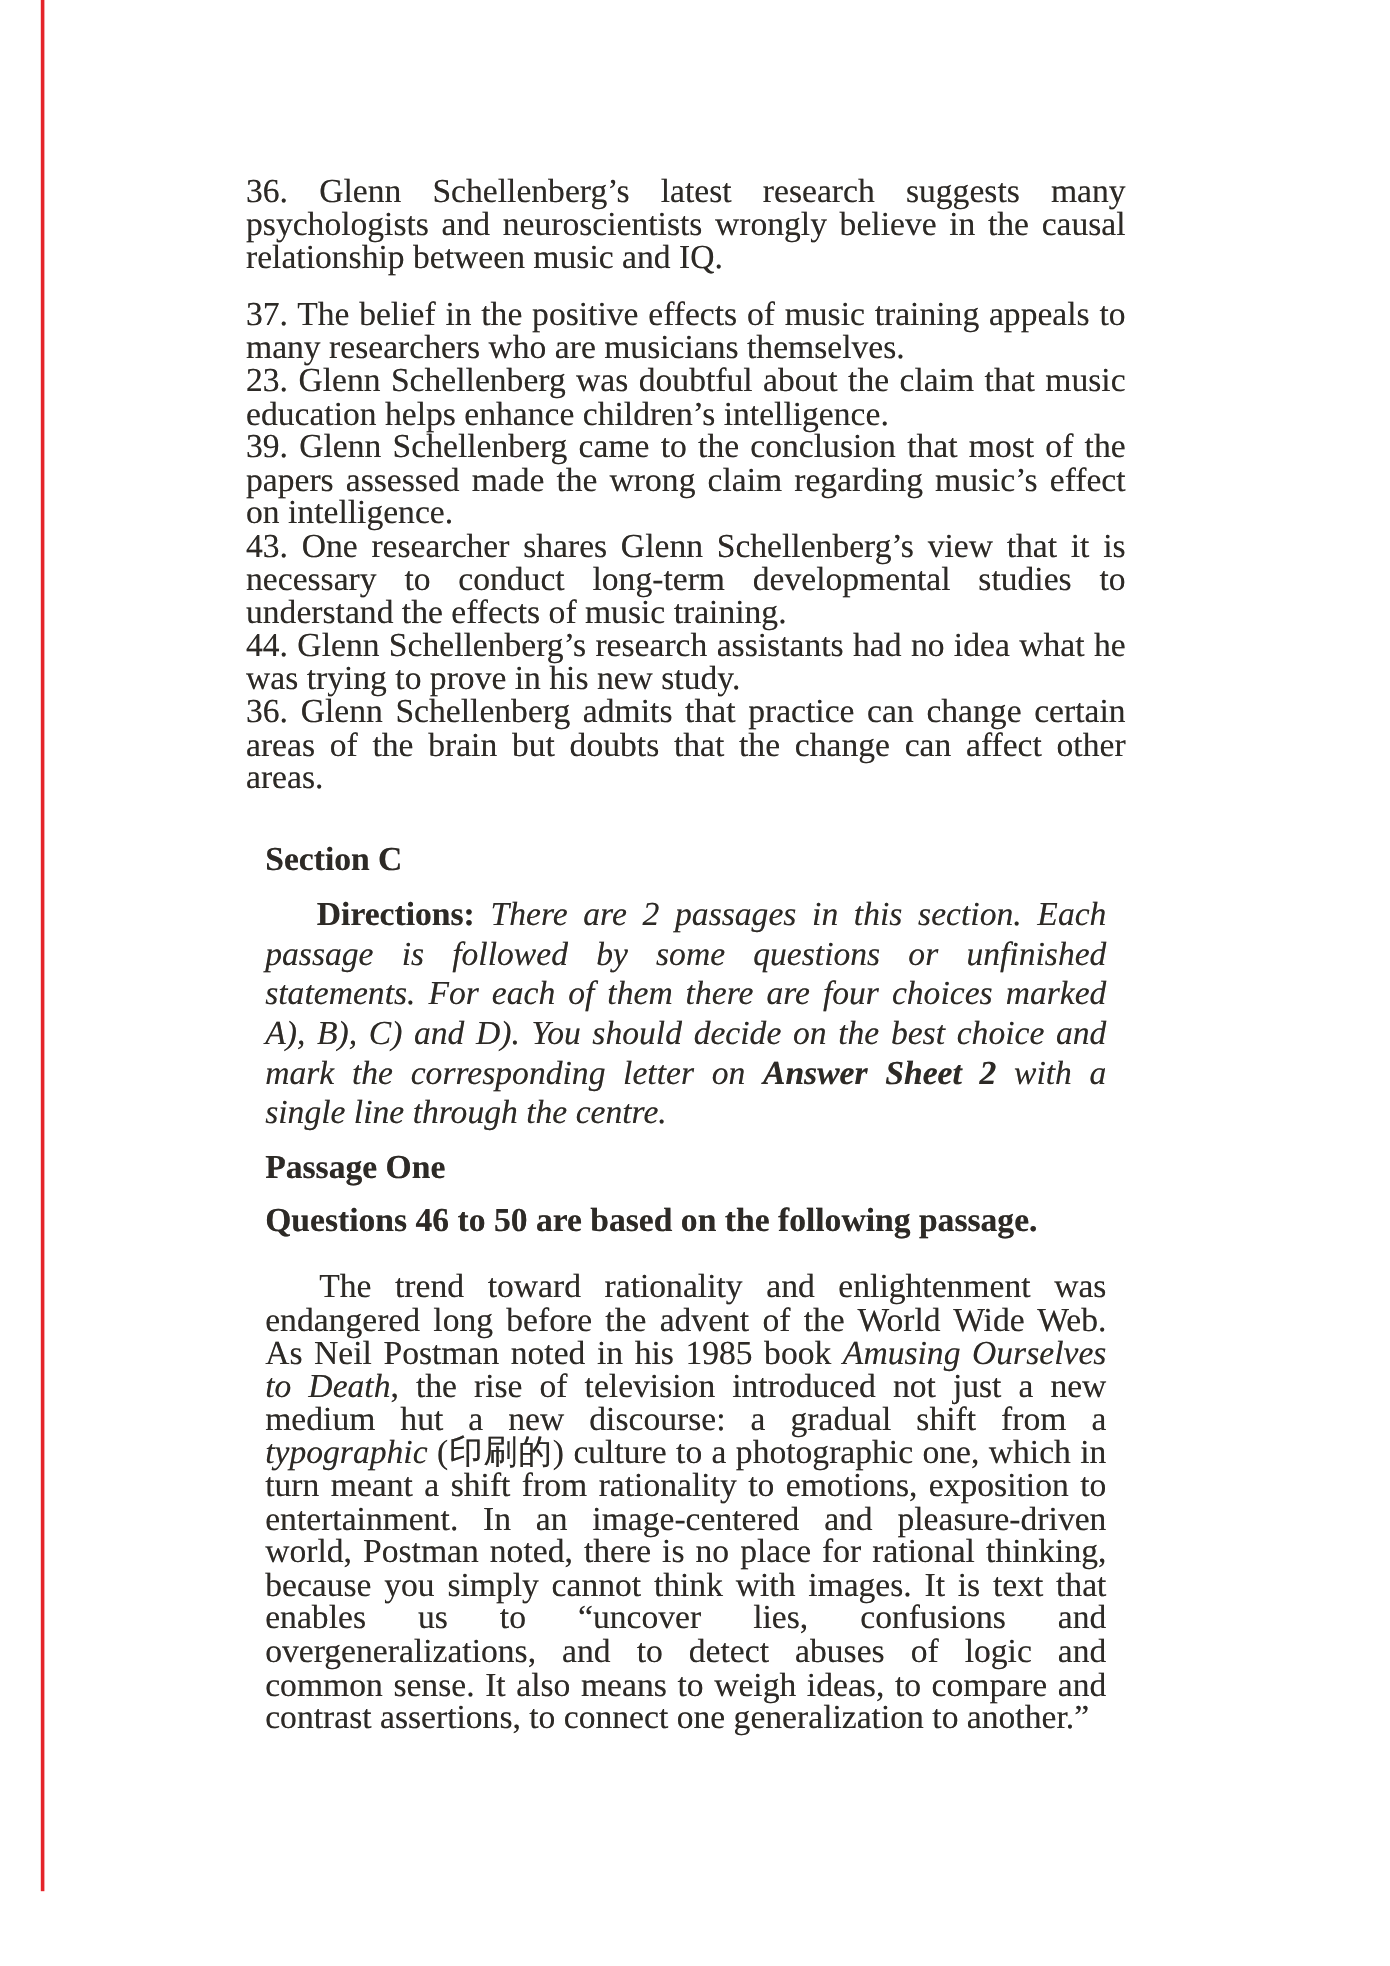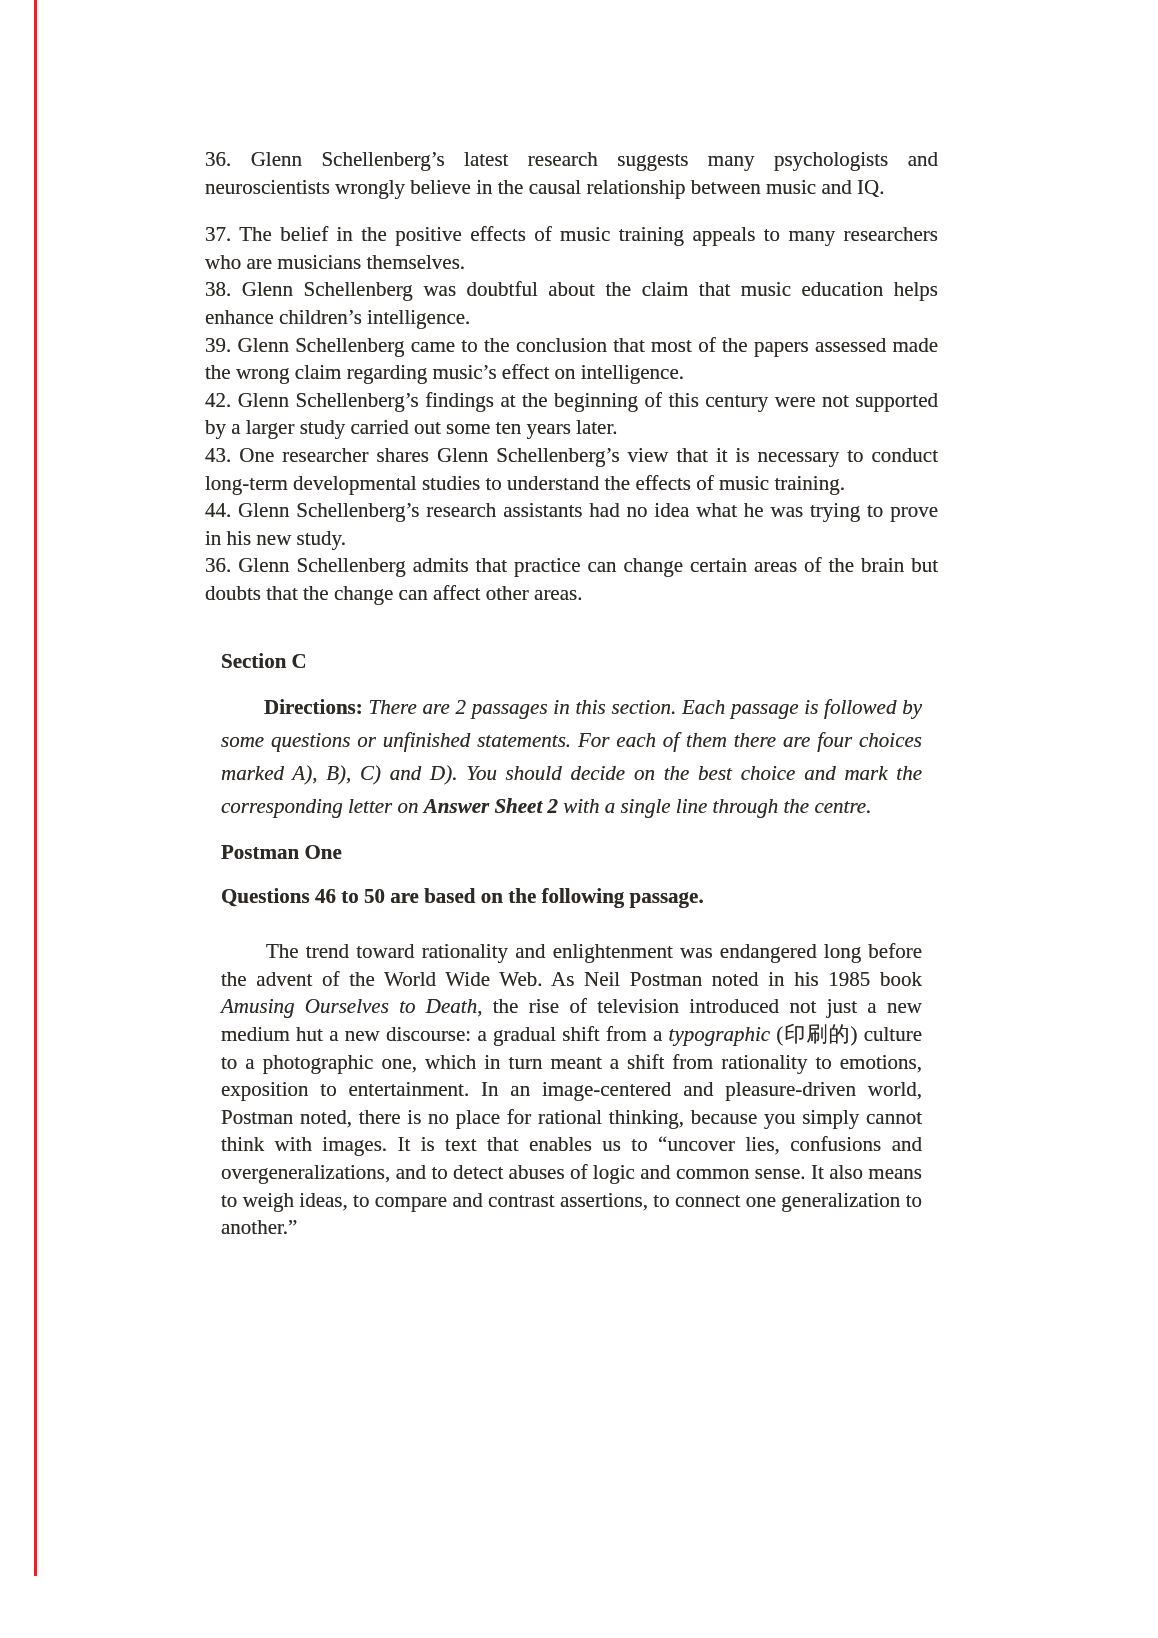--- a/index.html
+++ b/index.html
@@ -26,21 +26,21 @@
     width: 3px;
     height: 1576px;
     background: #e5242a;
   }
   .content {
     position: absolute;
     left: 205px;
     top: 146px;
     width: 733px;
     color: #2d2a26;
-    font-size: 21px;
+    font-size: 28px;
     line-height: 27.6px;
     text-align: justify;
     text-shadow: 0 0 0.5px rgba(45, 42, 38, 0.55);
   }
   p { margin: 16px; }
   .statement-list p { margin: 0; }
   .statement-list p:first-child { margin-bottom: 20px; }
   .section-heading {
     font-weight: bold;
     margin-top: 40px;
@@ -72,33 +72,32 @@
 <body>
 
 <div class="page">
   <div class="red-margin-line"></div>
 
   <div class="content">
 
     <div class="statement-list">
         <p>36. Glenn Schellenberg’s latest research suggests many psychologists and neuroscientists wrongly believe in the causal relationship between music and IQ.</p>
         <p>37. The belief in the positive effects of music training appeals to many researchers who are musicians themselves.</p>
-        <p>38. Glenn Schellenberg was doubtful about the claim that music education helps enhance children’s intelligence.</p>
+        <p>23. Glenn Schellenberg was doubtful about the claim that music education helps enhance children’s intelligence.</p>
         <p>39. Glenn Schellenberg came to the conclusion that most of the papers assessed made the wrong claim regarding music’s effect on intelligence.</p>
-        <p>42. Glenn Schellenberg’s findings at the beginning of this century were not supported by a larger study carried out some ten years later.</p>
         <p>43. One researcher shares Glenn Schellenberg’s view that it is necessary to conduct long-term developmental studies to understand the effects of music training.</p>
         <p>44. Glenn Schellenberg’s research assistants had no idea what he was trying to prove in his new study.</p>
         <p>36. Glenn Schellenberg admits that practice can change certain areas of the brain but doubts that the change can affect other areas.</p>
       </div>
 
     <p class="section-heading">Section C</p>
 
     <p class="directions-para"><span class="run-bold">Directions: </span><span class="run-italic">There are 2 passages in this section. Each passage is followed by some questions or unfinished statements. For each of them there are four choices marked A), B), C) and D). You should decide on the best choice and mark the corresponding letter on </span><span class="run-bolditalic">Answer Sheet 2</span><span class="run-italic"> with a single line through the centre.</span></p>
 
-    <p class="passage-heading">Postman One</p>
+    <p class="passage-heading">Passage One</p>
 
     <p class="questions-line">Questions 46 to 50 are based on the following passage.</p>
 
     <div class="passage-body">
       <p><span>The trend toward rationality and enlightenment was endangered long before the advent of the World Wide Web. As Neil Postman noted in his 1985 book </span><span class="run-italic">Amusing Ourselves to Death</span><span>, the rise of television introduced not just a new medium hut a new discourse: a gradual shift from a </span><span class="run-italic">typographic</span><span> (印刷的) culture to a photographic one, which in turn meant a shift from rationality to emotions, exposition to entertainment. In an image-centered and pleasure-driven world, Postman noted, there is no place for rational thinking, because you simply cannot think with images. It is text that enables us to “uncover lies, confusions and overgeneralizations, and to detect abuses of logic and common sense. It also means to weigh ideas, to compare and contrast assertions, to connect one generalization to another.”</span></p>
     </div>
 
   </div>
 </div>
 

